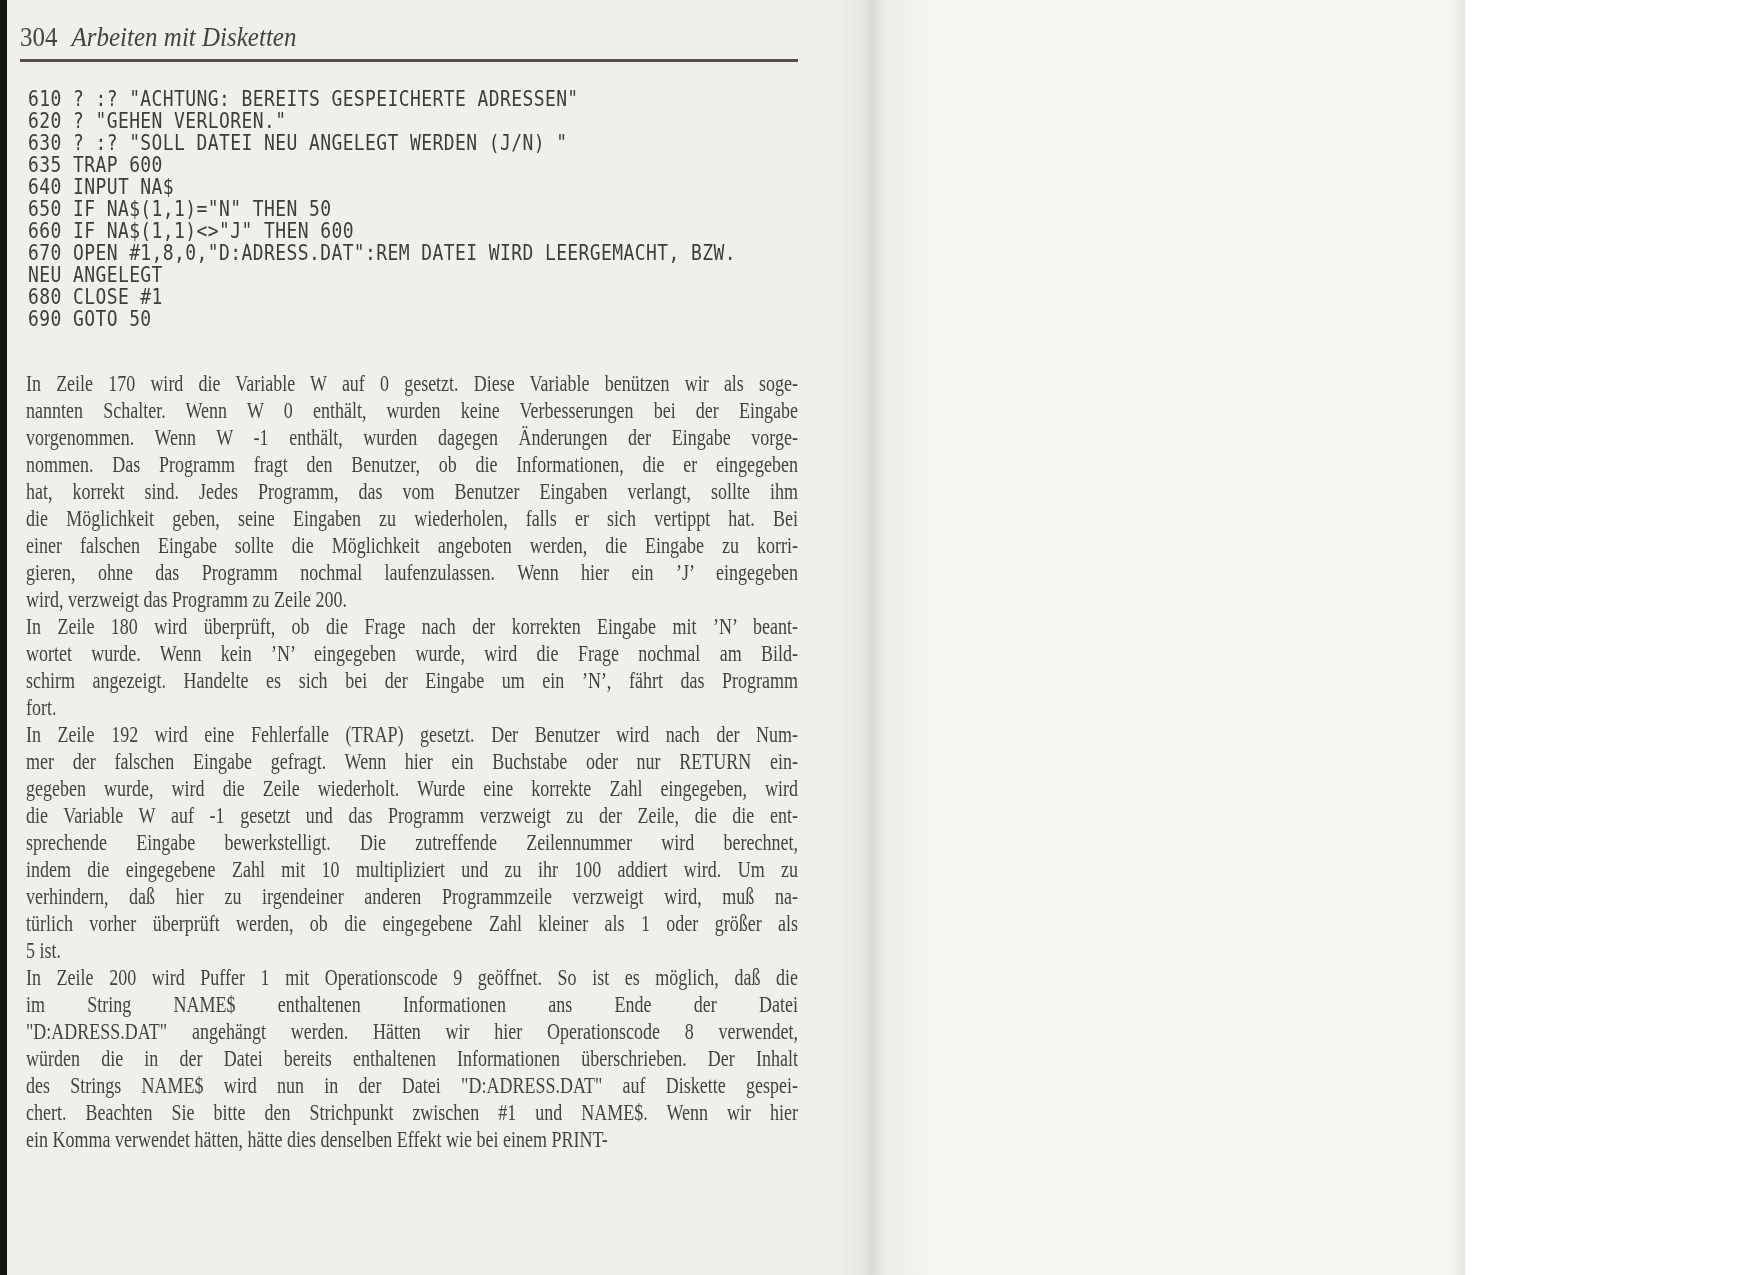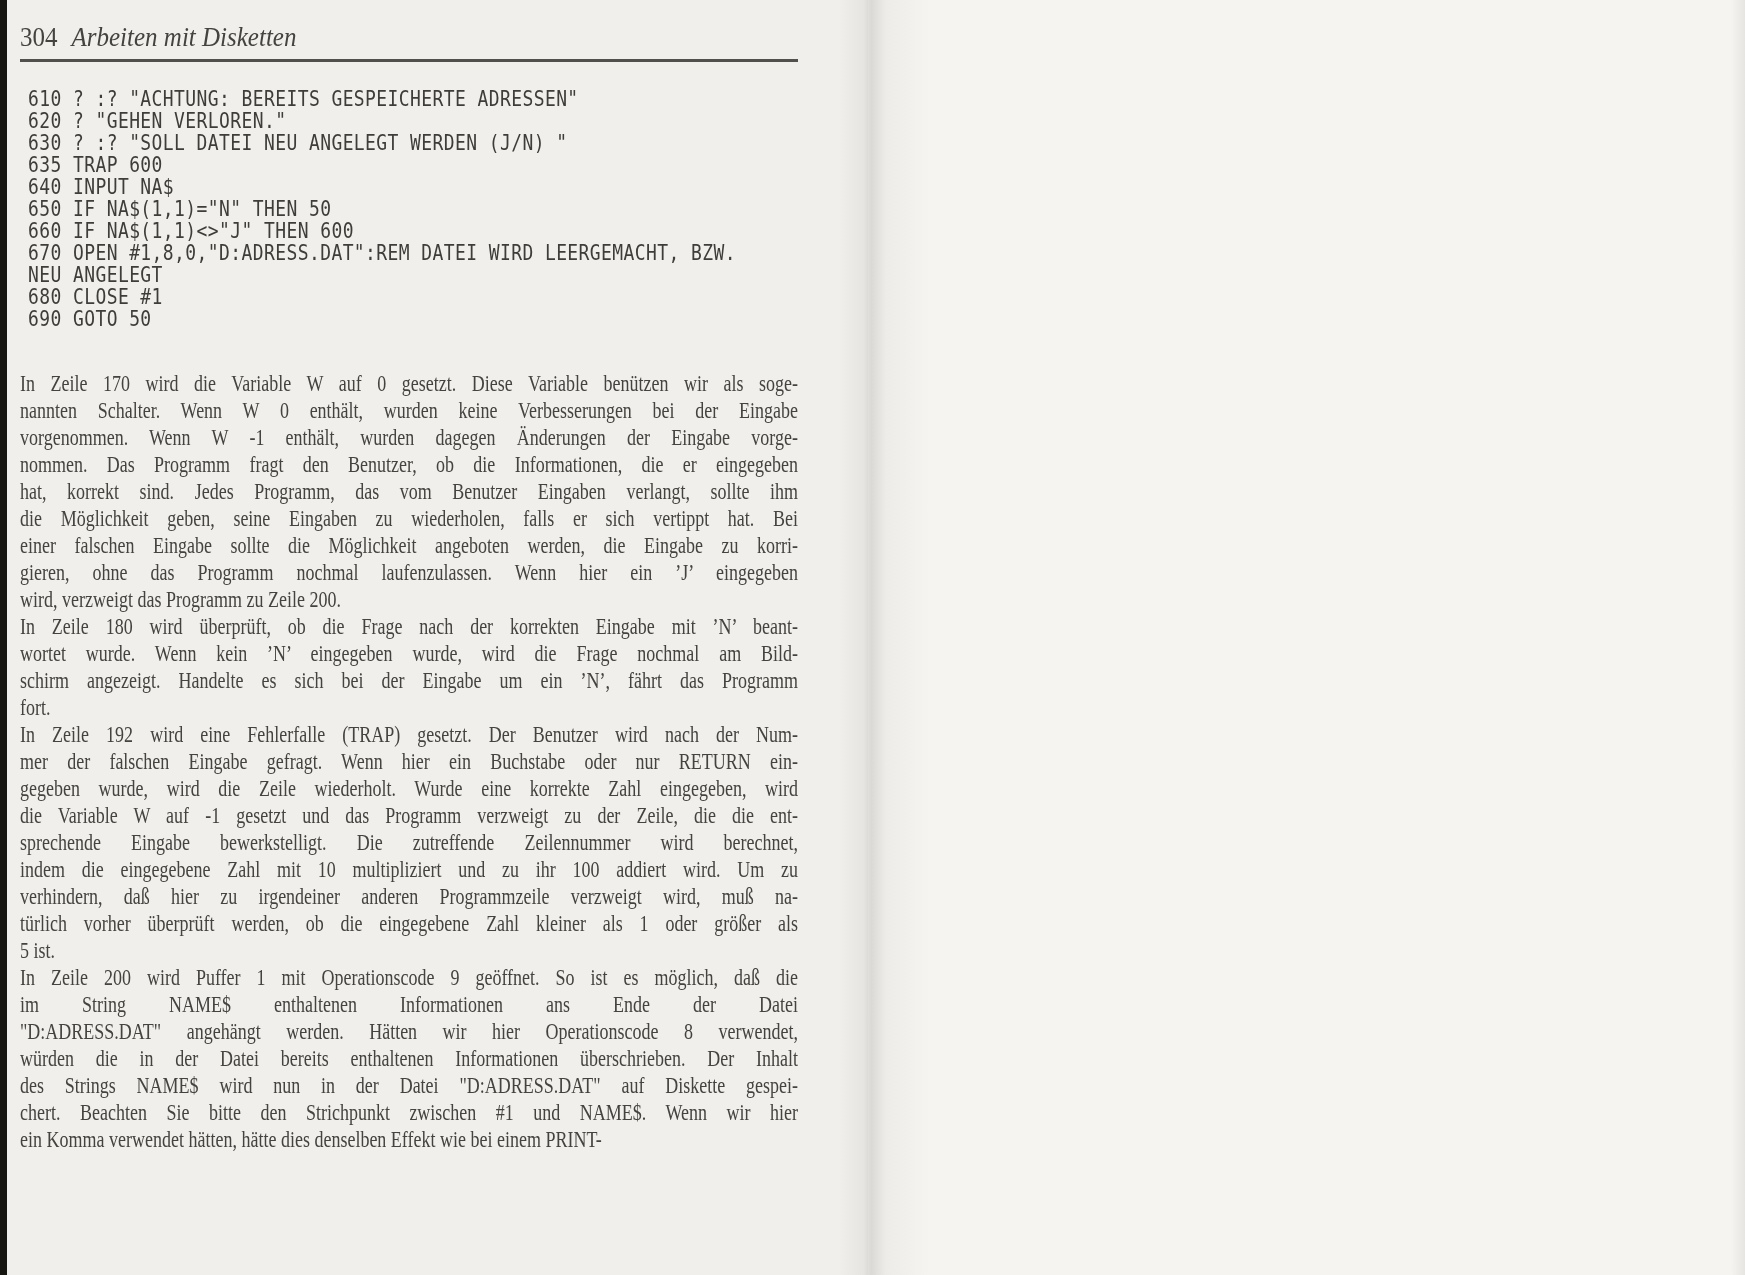--- a/index.html
+++ b/index.html
@@ -1,20 +1,20 @@
 <!DOCTYPE html>
 <html lang="de" style="--paper-left: #f0efec; --paper-right: #f5f4f1; --ink: #45433f; --code-ink: #3e3d3a; --rule: #53504b; --edge: #17150f;"><head>
 <meta charset="utf-8">
 <style>
   html,body { margin:0; padding:0; }
   body { font-family: "Liberation Serif", serif; }
 
   .canvas {
     position: relative;
-    width: 1745px; height: 1275px;
+    width: 1465px; height: 1275px;
     background: #84cc16;
     overflow: hidden;
   }
 
   .spine-edge {
     position: absolute; left: 0; top: 0; width: 7px; height: 100%;
     background: var(--edge, #17150f);
   }
 
   .page { position: absolute; top: 0; height: 100%; }
@@ -57,21 +57,21 @@
     position: absolute; top: 88px; left: 8px; right: 0;
     font-family: "DejaVu Sans Mono", monospace;
     font-size: 18px; color: var(--code-ink, #3e3d3a);
     letter-spacing: 0.4px;
   }
   .cline {
     height: 22px; line-height: 22px; white-space: pre; overflow: hidden;
     transform: scaleY(1.14); transform-origin: left 50%;
   }
 
-  .paras { position: absolute; left: 0; right: 0; }
+  .paras { position: absolute; left: 6px; right: 0; }
   .content-left  .paras { top: 370px; }
 
   .para { margin: 0; }
   .content-left  .para + .para { }
 
   .tline {
     font-size: 18px; color: var(--ink, #45433f);
     height: 27px; line-height: 27px; overflow: hidden;
     text-align: justify; text-align-last: justify; text-justify: inter-word;
     transform: scaleY(1.28); transform-origin: left 50%;

